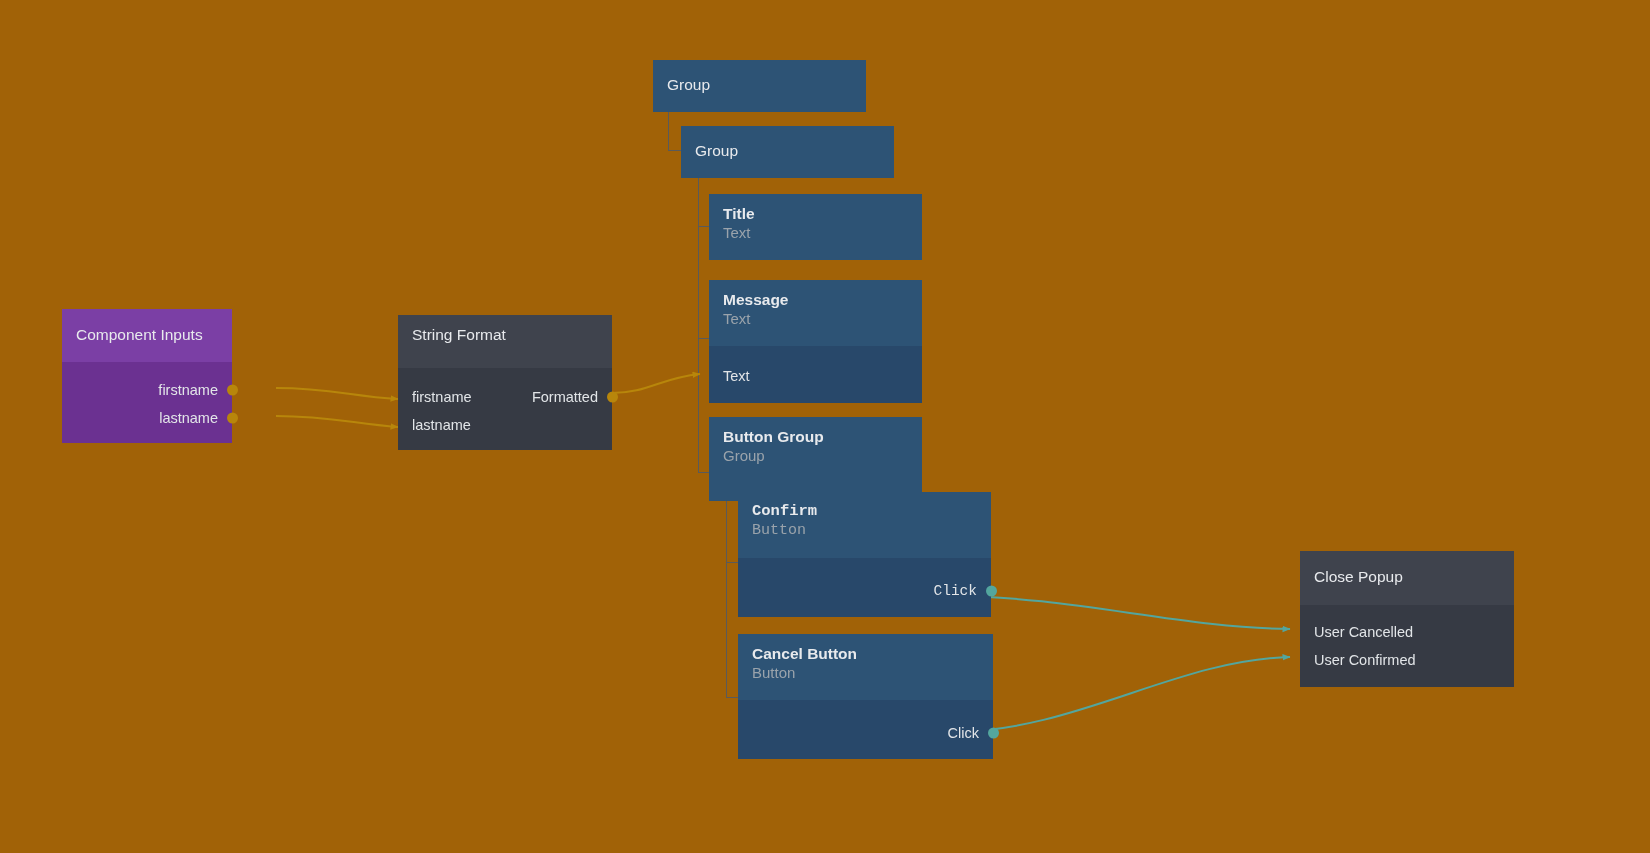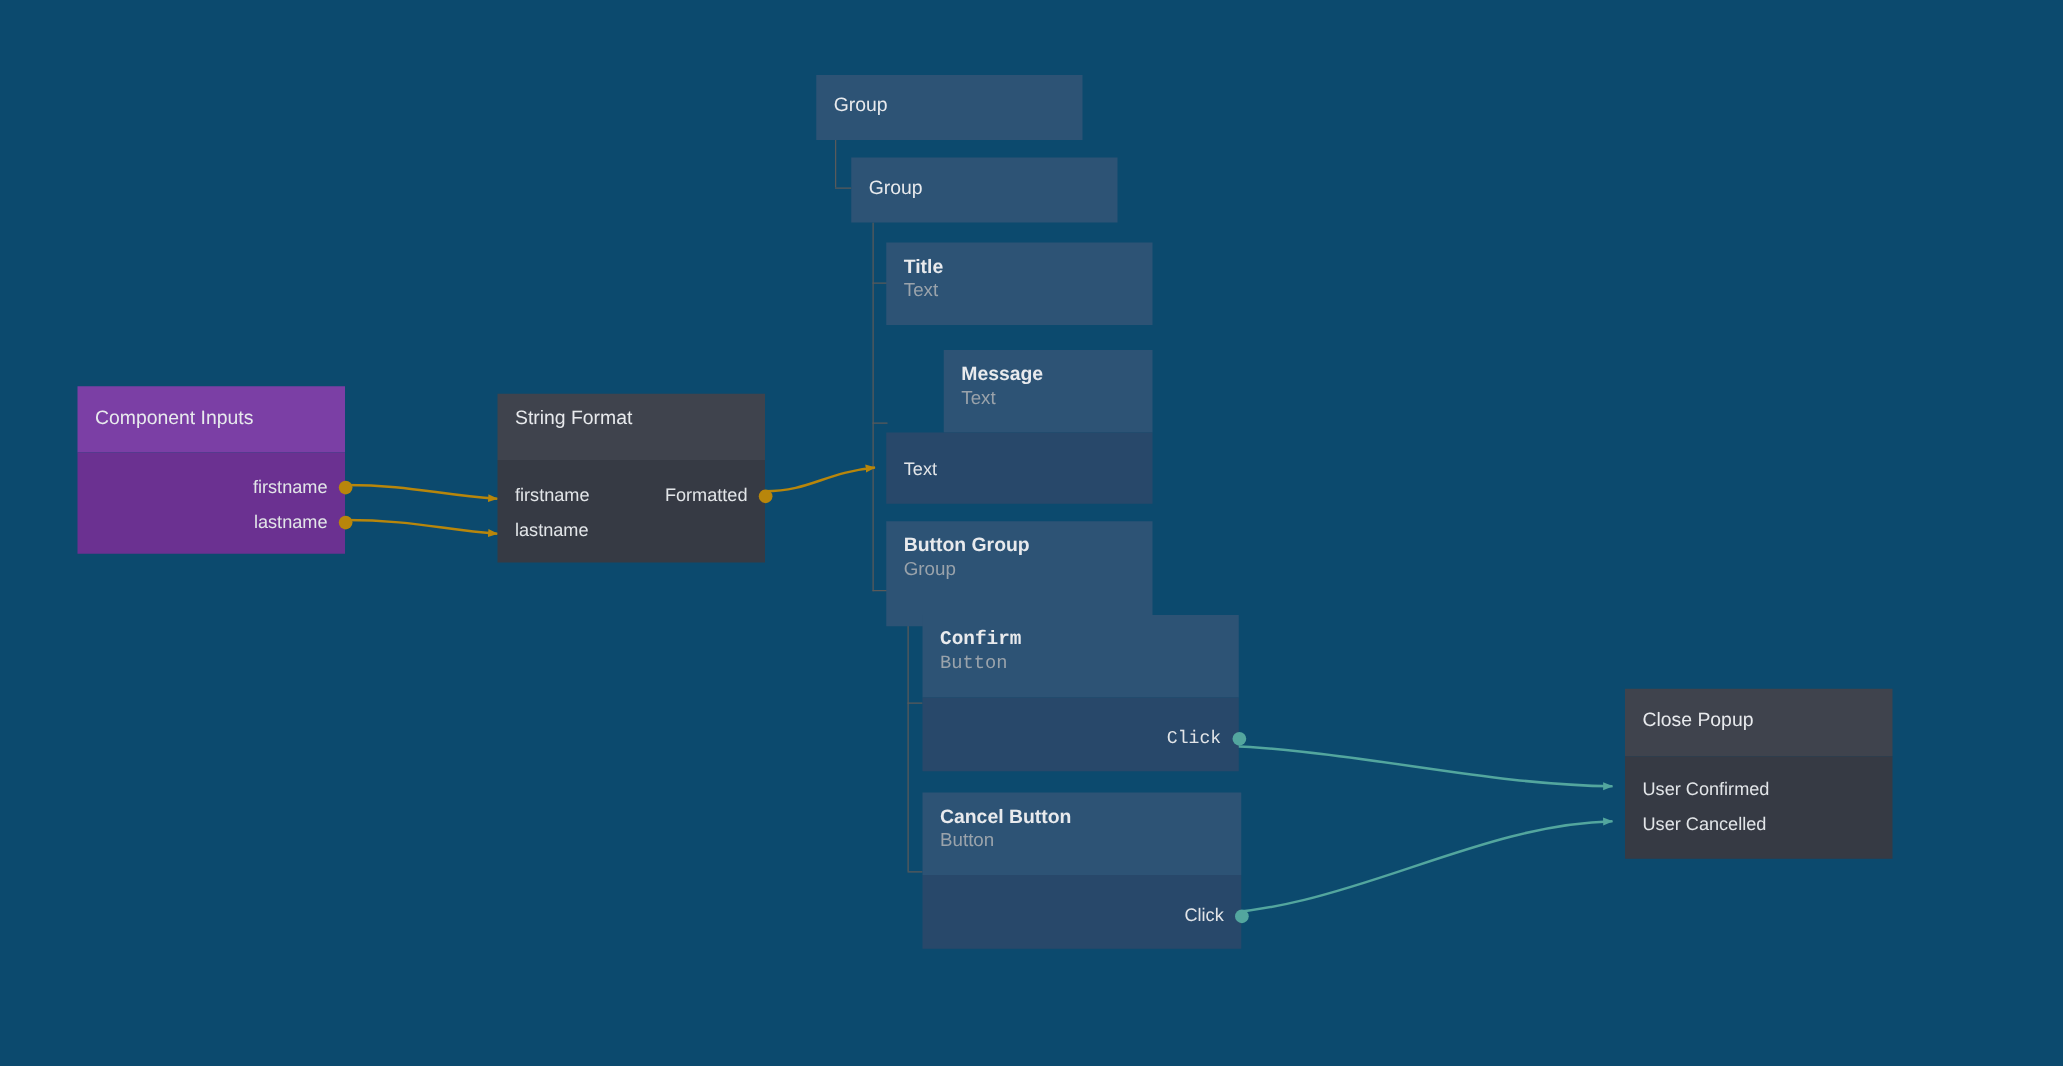--- a/index.html
+++ b/index.html
@@ -8,21 +8,21 @@
     width: 1650px;
     height: 853px;
     overflow: hidden;
     background: #1e1e1e;
     font-family: "Liberation Sans", sans-serif;
   }
   #canvas {
     position: relative;
     width: 1650px;
     height: 853px;
-    background: #0c4a6e;
+    background: #a16207;
   }
   #edge-layer {
     position: absolute;
     left: 0; top: 0;
     width: 1650px;
     height: 853px;
     pointer-events: none;
     z-index: 5;
   }
   .node {
@@ -155,21 +155,21 @@
   </div>
 
   <div class="node tree-node" style="left:709px; top:194px; width:213px;">
     <div class="node-header" style="height:66px;">
       <span class="node-title bold">Title</span><br>
       <span class="node-subtitle">Text</span>
     </div>
   </div>
 
   <div class="node tree-node" style="left:709px; top:280px; width:213px;">
-    <div class="node-header" style="height:66px;margin-left:46px;">
+    <div class="node-header" style="height:66px;">
       <span class="node-title bold">Message</span><br>
       <span class="node-subtitle">Text</span>
     </div>
     <div class="node-body" style="height:57px; padding-top:18px;">
       <div class="port-row row-in">
         <span class="port-label">Text</span>
       </div>
     </div>
   </div>
 
@@ -199,21 +199,21 @@
       <span class="node-subtitle">Button</span>
     </div>
     <div class="node-body" style="height:59px; padding-top:21px;">
       <div class="port-row row-out">
         <span class="port-label">Click</span>
         <span class="port-dot out-right teal"></span>
       </div>
     </div>
   </div>
 
-  <div class="node purple-node" style="left:62px; top:309px; width:214px;">
+  <div class="node purple-node" style="left:62px; top:309px; width:170px;">
     <div class="node-header" style="height:53px; display:flex; align-items:center;">
       <span class="node-title">Component Inputs</span>
     </div>
     <div class="node-body" style="height:81px; padding-top:14px;">
       <div class="port-row row-out" style="height:28px;">
         <span class="port-label">firstname</span>
         <span class="port-dot out-right orange"></span>
       </div>
       <div class="port-row row-out" style="height:28px;">
         <span class="port-label">lastname</span>
@@ -237,21 +237,21 @@
       </div>
     </div>
   </div>
 
   <div class="node grey-node" style="left:1300px; top:551px; width:214px;border-radius:14px;">
     <div class="node-header" style="height:54px; display:flex; align-items:center;">
       <span class="node-title">Close Popup</span>
     </div>
     <div class="node-body" style="height:82px; padding-top:13px;">
       <div class="port-row row-in" style="height:28px;">
+        <span class="port-label">User Cancelled</span>
+      </div>
+      <div class="port-row row-in" style="height:28px;">
         <span class="port-label">User Confirmed</span>
       </div>
-      <div class="port-row row-in" style="height:28px;">
-        <span class="port-label">User Cancelled</span>
-      </div>
     </div>
   </div>
 
 </div>
 
 </body></html>

